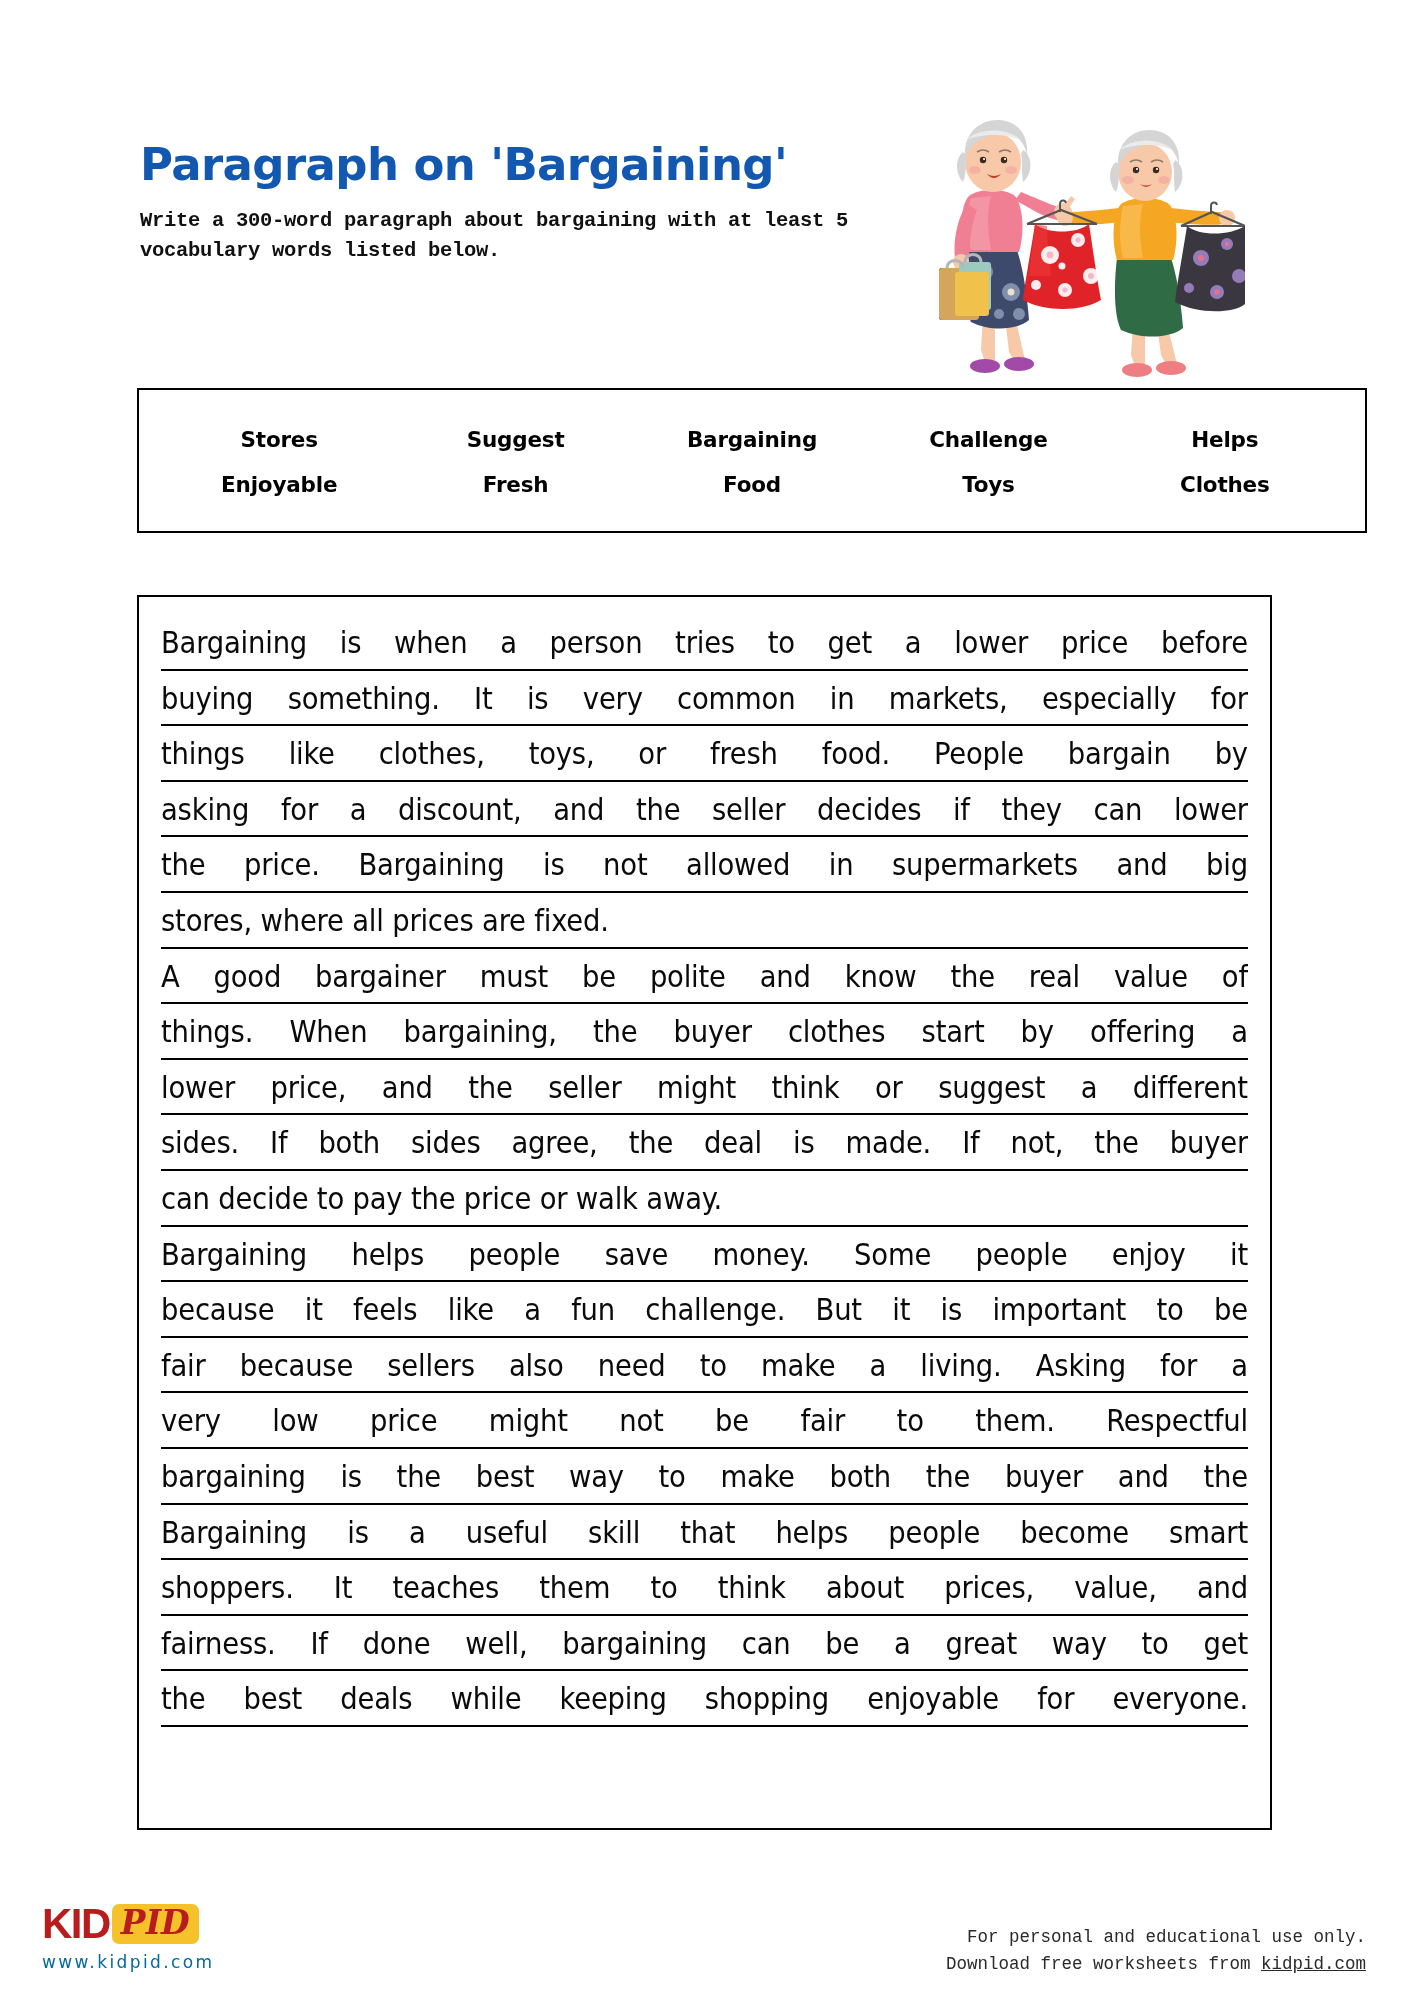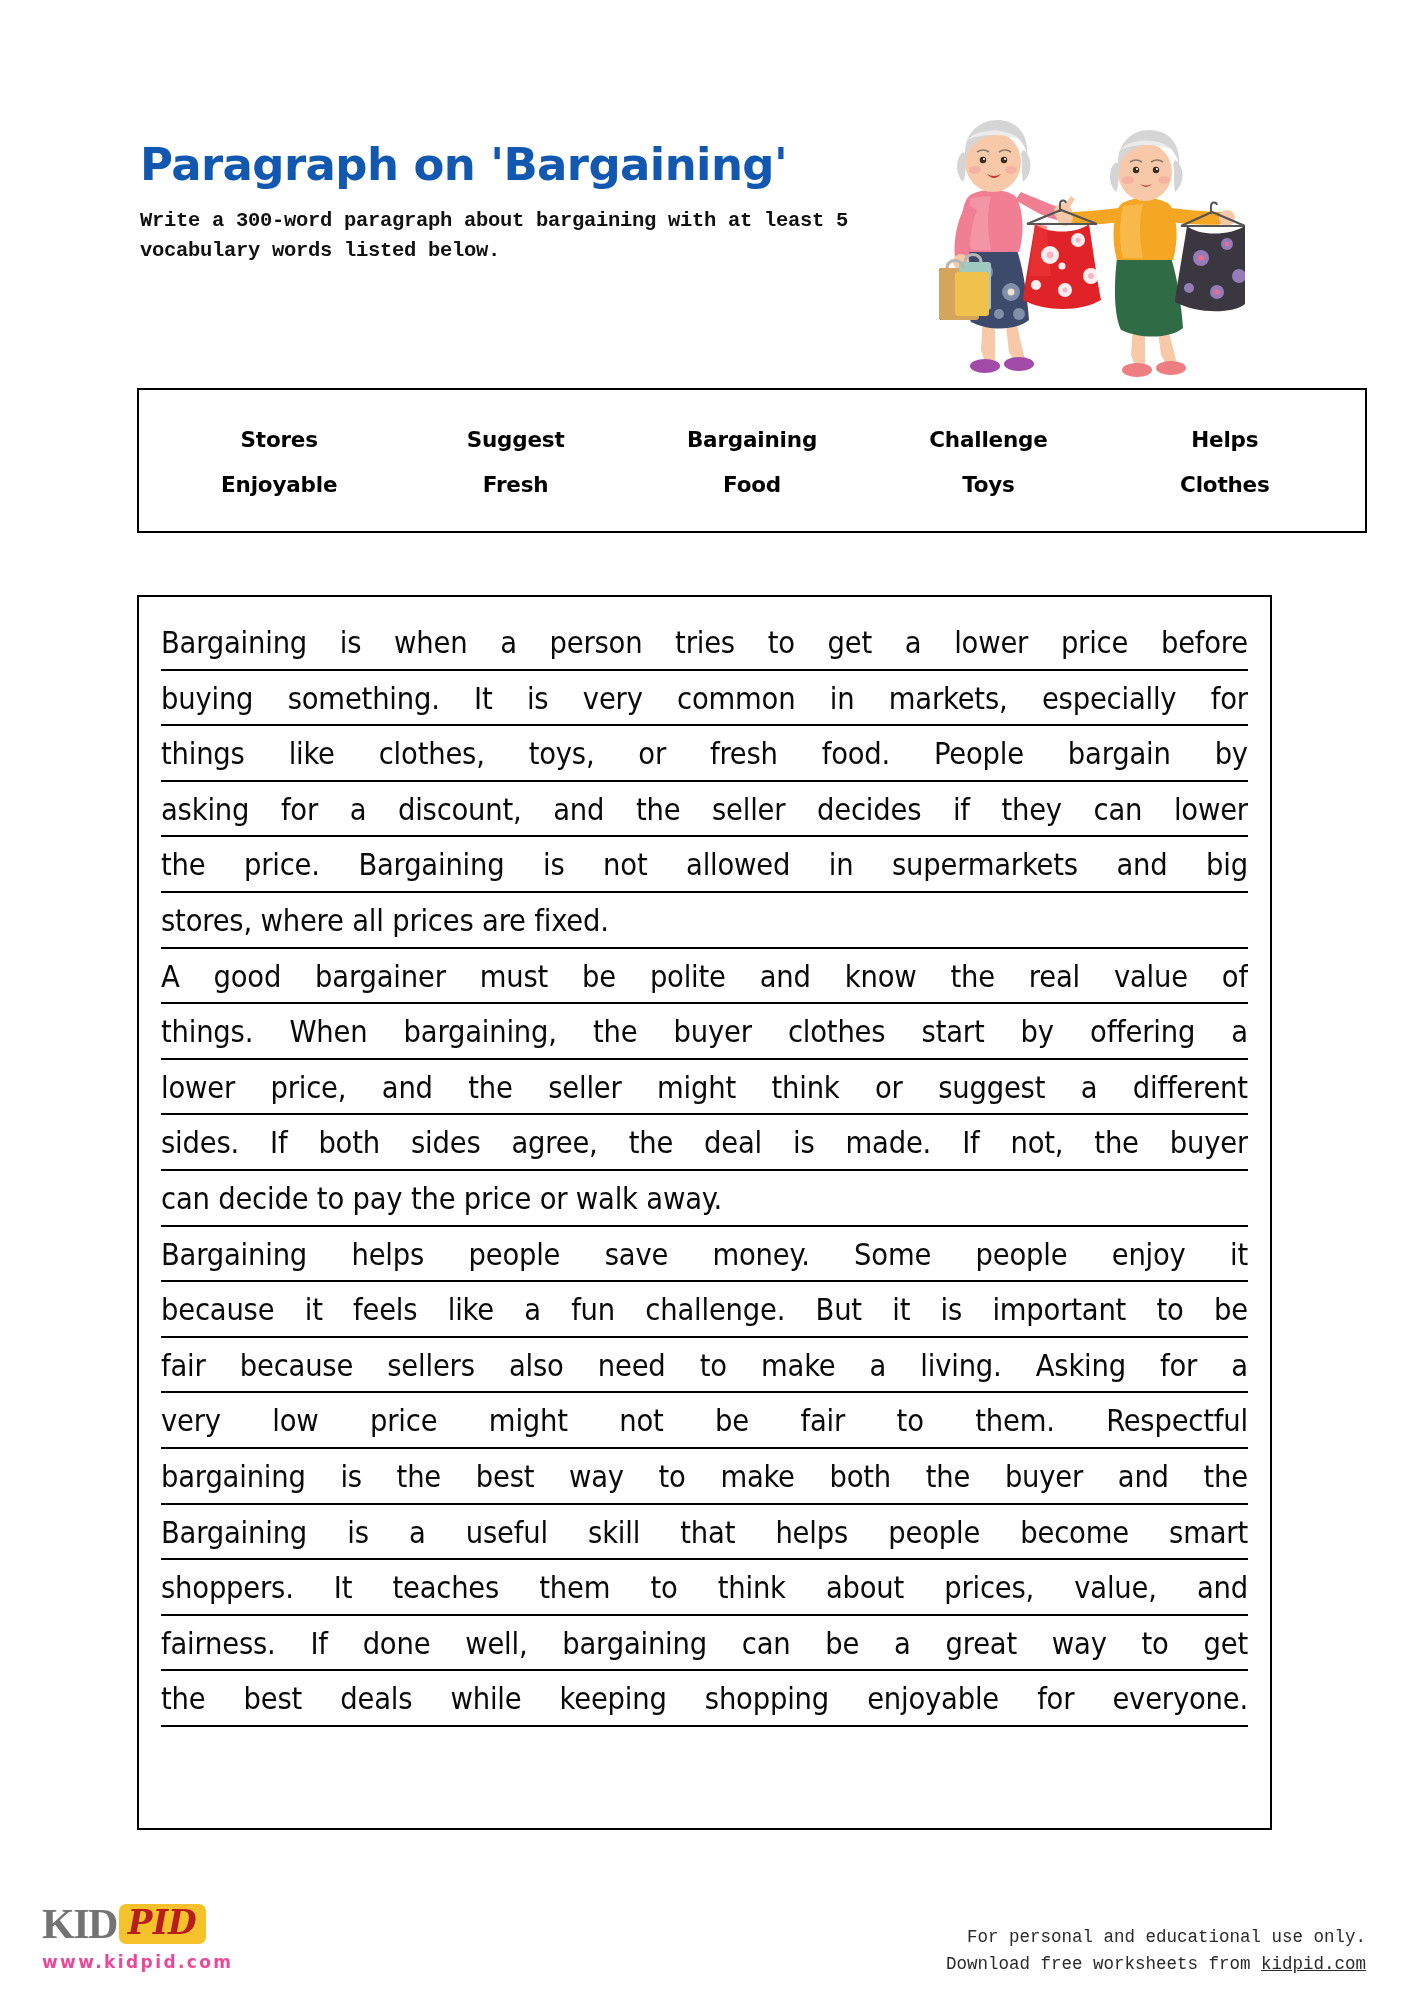--- a/index.html
+++ b/index.html
@@ -146,24 +146,24 @@
     gap: 2px;
   }
 
   .logo-mark {
     display: flex;
     align-items: center;
     height: 44px;
   }
 
   .logo-kid {
-    font-family: Liberation Serif, serif;
+    font-family: Liberation Sans, sans-serif;
     font-size: 42px;
     font-weight: 700;
-    color: #737373;
+    color: #b91c1c;
     letter-spacing: -1.5px;
     line-height: 1;
     position: relative;
   }
 
   .logo-pid {
     font-family: "DejaVu Serif", serif;
     font-size: 33px;
     font-weight: 700;
     font-style: italic;
@@ -172,22 +172,22 @@
     border-radius: 7px;
     padding: 2px 9px 3px 9px;
     letter-spacing: 0px;
     line-height: 1.05;
     margin-left: 2px;
   }
 
   .logo-url {
     font-family: "DejaVu Sans", sans-serif;
     font-size: 17px;
-    font-weight: 700;
-    color: #ec4899;
+    font-weight: 400;
+    color: #0369a1;
     letter-spacing: 2.4px;
     margin-top: 4px;
   }
 
   .footer-note {
     position: absolute;
     right: 48px;
     top: 44px;
     text-align: right;
     font-family: Liberation Mono, monospace;

